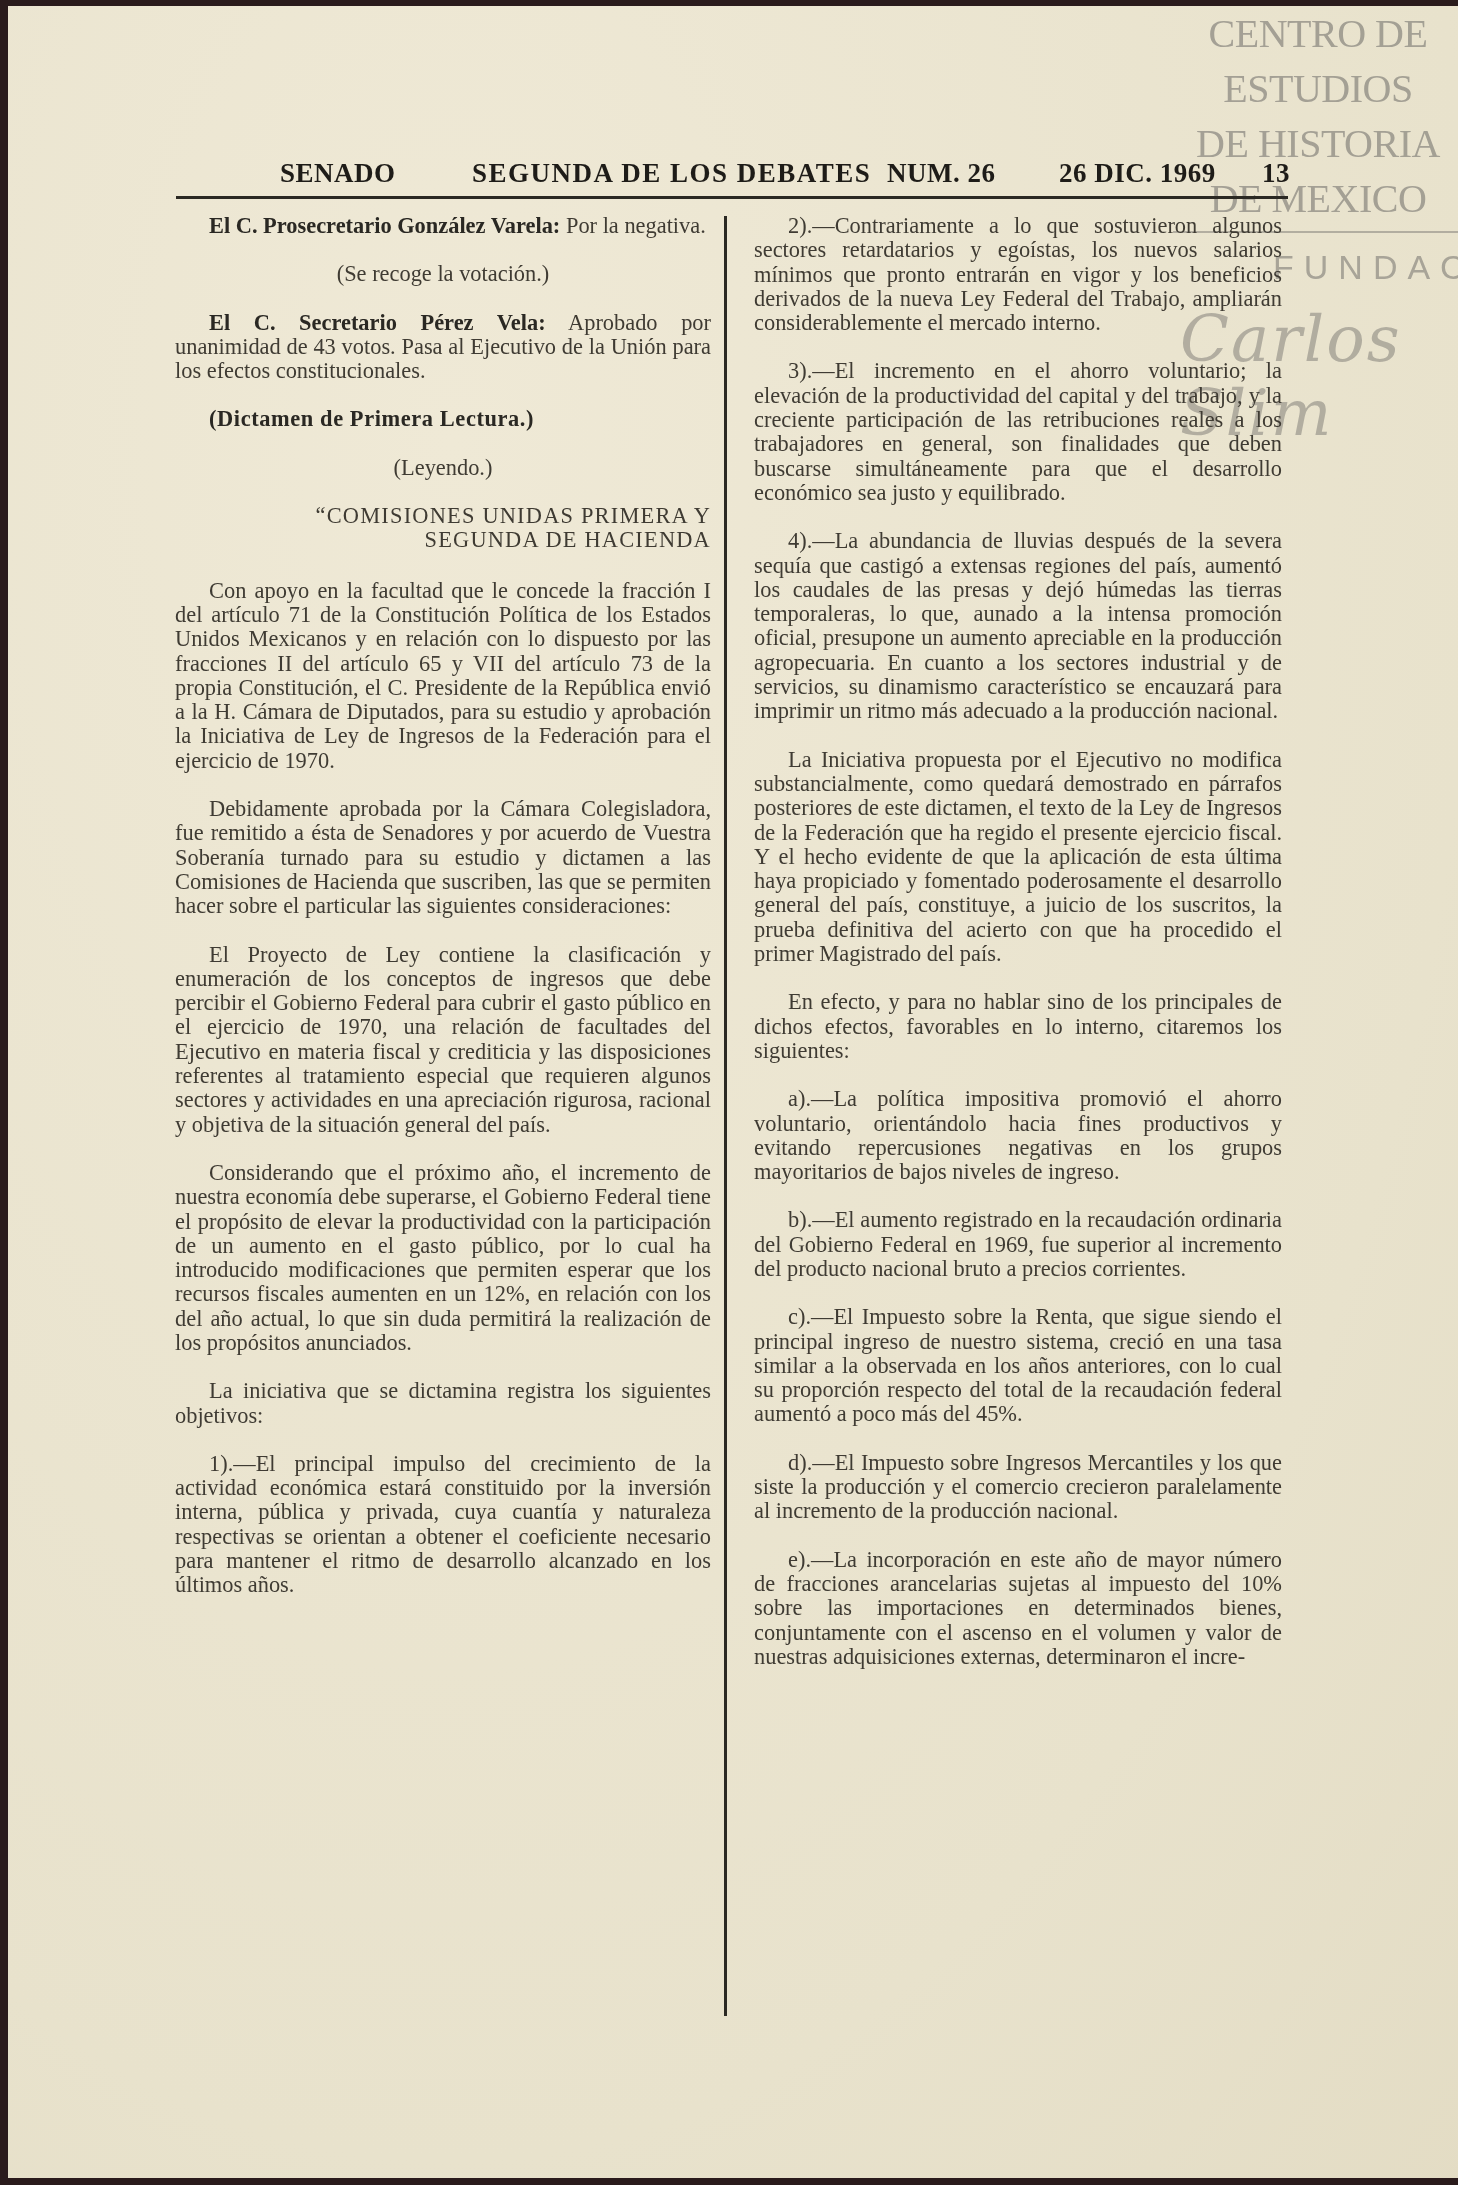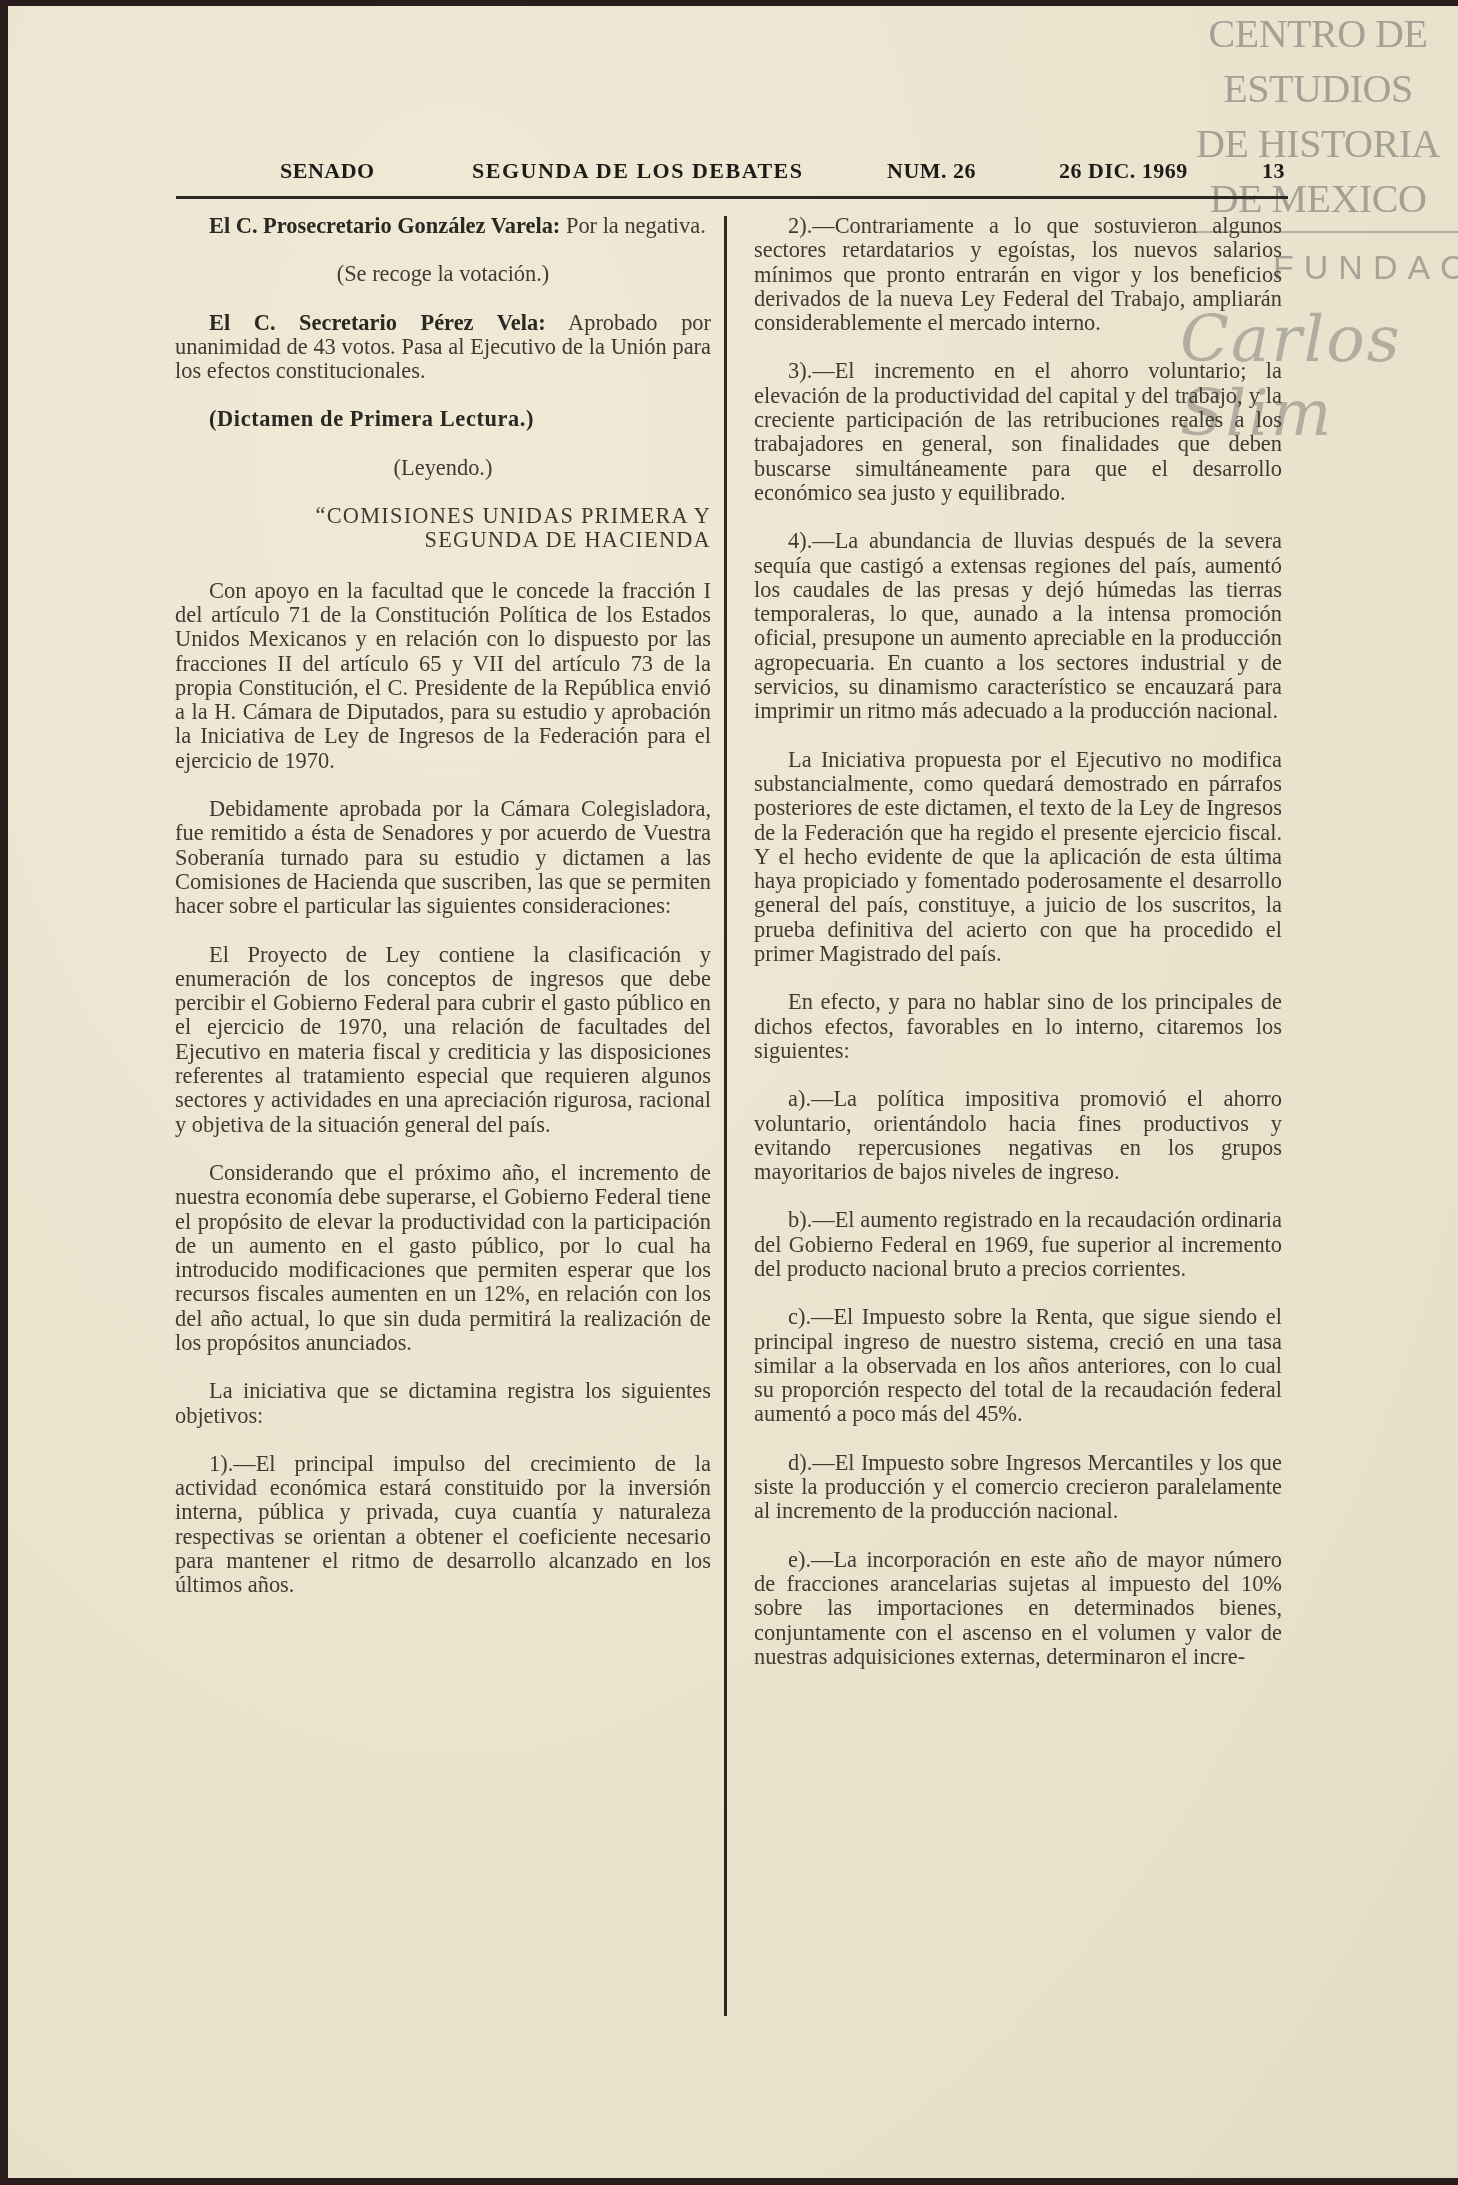--- a/index.html
+++ b/index.html
@@ -10,21 +10,21 @@
   }
   .page {
     position: absolute; left: 8px; top: 6px; width: 1444px; height: 2172px;
     background: #ece6d2;
     background-image: radial-gradient(ellipse at 30% 20%, #efe9d6 0%, #e8e2cc 70%, #e3dcc4 100%);
     padding-left: 35px;
   }
   .running-head {
     position: absolute; left: 272px; top: 152px; width: 1010px; height: 36px;
     font-family: "Liberation Serif", serif; font-weight: bold; color: #1e1c18;
-    font-size: 22px; letter-spacing: 0.5px; text-align: right;
+    font-size: 27px; letter-spacing: 0.5px; text-align: right;
   }
   .running-head span { position: absolute; top: 0; white-space: nowrap; }
   .rh-senado { left: 0; }
   .rh-diario { left: 192px; letter-spacing: 1.5px; }
   .rh-num { left: 607px; }
   .rh-date { left: 779px; }
   .rh-page { left: 982px; }
   .head-rule {
     position: absolute; left: 168px; top: 190px; width: 1112px; height: 3px;
     background: #2b2923;

